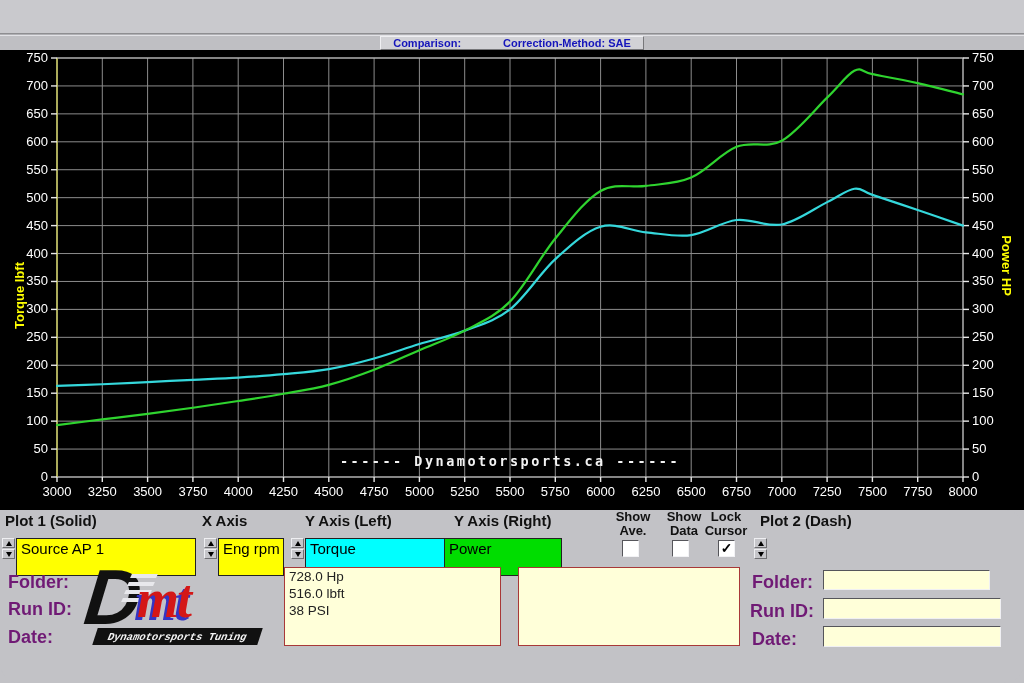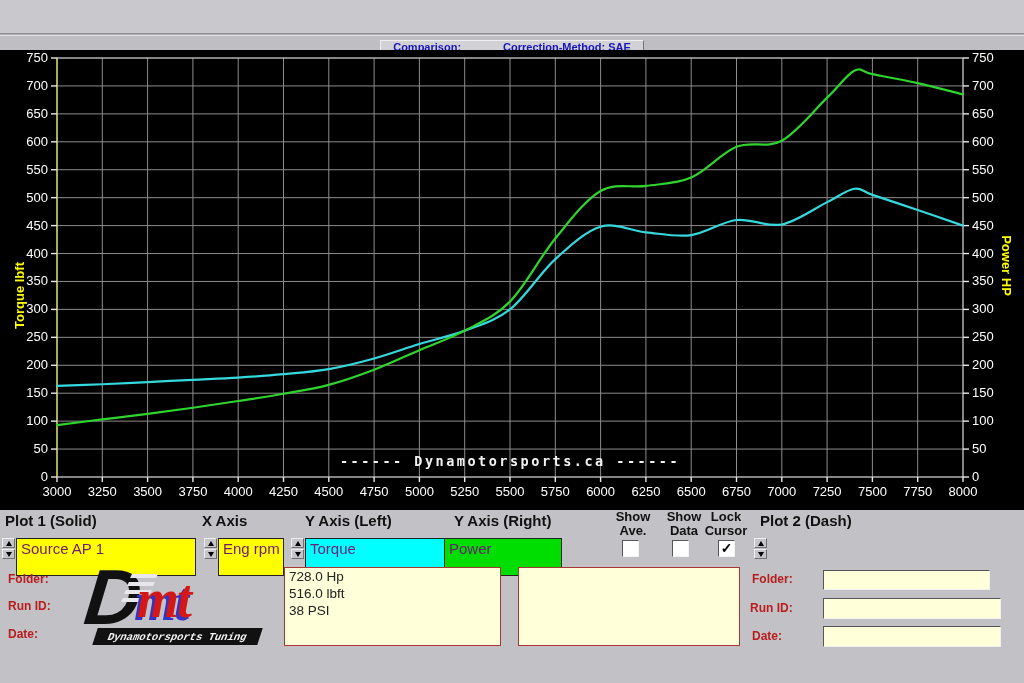--- a/index.html
+++ b/index.html
@@ -3,21 +3,21 @@
 <meta charset="utf-8">
 <style>
   * { margin:0; padding:0; box-sizing:border-box; }
   html,body { width:1024px; height:683px; overflow:hidden; }
   body { font-family:"Liberation Sans", sans-serif; background:#c2c2c6; position:relative; }
 
   
   .top-strip { position:absolute; left:0; top:0; width:1024px; height:33px; background:#c9c9cd; }
   .divider { position:absolute; left:0; top:33px; width:1024px; height:3px;
              background:#b0b0b4; border-top:1px solid #8e8e91; border-bottom:1px solid #e2e2e6; }
-  .comp-bar { position:absolute; left:0; top:36px; width:1024px; height:22px; background:#bfbfc3;
+  .comp-bar { position:absolute; left:0; top:36px; width:1024px; height:14px; background:#bfbfc3;
               display:flex; align-items:center; justify-content:center; }
   .comp-box { background:#d2d2d6; border-top:1px solid #efeff2; border-left:1px solid #efeff2;
               border-right:1px solid #77777a; border-bottom:1px solid #77777a;
               padding:0 12px; height:14px; display:flex; align-items:center; }
   .comp-box span { color:#1515bb; font-weight:bold; font-size:11px; line-height:12px; }
   .comp-box span:first-child { margin-right:42px; }
 
   
   .chart-region { position:absolute; left:0; top:50px; width:1024px; height:460px; background:#000; }
 
@@ -27,28 +27,28 @@
   .hdr2 { position:absolute; font-weight:bold; font-size:13px; line-height:14px; color:#111; text-align:center; }
 
   .spinner { position:absolute; width:13px; height:21px; }
   .spinner .btn { position:absolute; left:0; width:13px; height:10px; background:#c6c6ca;
                   border:1px solid; border-color:#efeff2 #6f6f72 #6f6f72 #efeff2;
                   display:flex; align-items:center; justify-content:center; }
   .spinner .btn.up { top:0; } .spinner .btn.dn { top:11px; }
   .tri-up { width:0; height:0; border-left:3px solid transparent; border-right:3px solid transparent; border-bottom:5px solid #000; }
   .tri-dn { width:0; height:0; border-left:3px solid transparent; border-right:3px solid transparent; border-top:5px solid #000; }
 
-  .field { position:absolute; height:38px; border:1px solid #222; font-size:15px; color:#701a75;
+  .field { position:absolute; height:38px; border:1px solid #222; font-size:15px; color:#000000;
            padding:1px 0 4px 4px; white-space:nowrap; overflow:hidden; }
 
   .checkbox { position:absolute; width:17px; height:17px; background:#fff;
               border:1px solid; border-color:#55555a #f2f2f5 #f2f2f5 #55555a;
               font-size:14px; font-weight:bold; color:#000; text-align:center; line-height:15px; }
 
-  .lbl { position:absolute; font-weight:bold; font-size:12px; color:#b91c1c;text-align:right; }
+  .lbl { position:absolute; font-weight:bold; font-size:18px; color:#701a75;text-align:right; }
 
   .infobox { position:absolute; background:#ffffd9; border:1px solid #a83838;
              font-size:13.5px; color:#222; padding:0 4px; line-height:17px; }
   .inpt { position:absolute; background:#ffffd9; border:1px solid;
           border-color:#55555a #f0f0f3 #f0f0f3 #55555a; }
 
   
   .logo { position:absolute; left:85px; top:56px; width:178px; height:86px; }
   .logo .d { position:absolute; left:0; top:-8px; font-family:"Liberation Sans",sans-serif;
              font-weight:bold; font-style:italic; font-size:78px; line-height:78px; color:#111;

